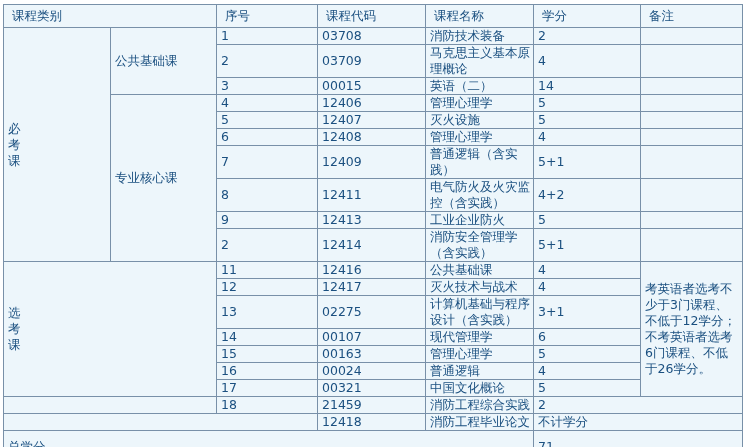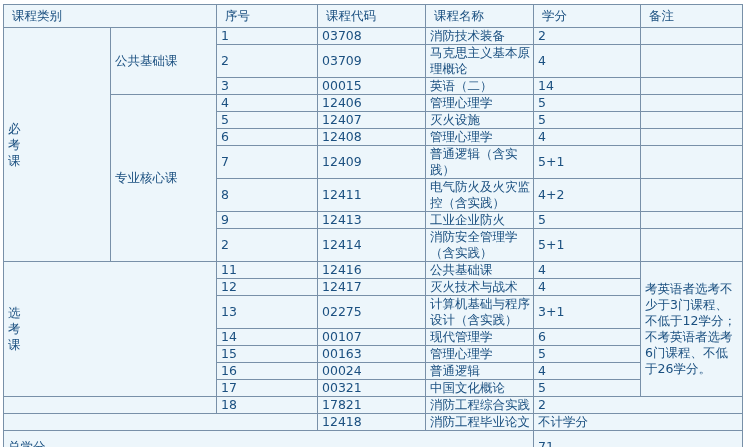--- a/index.html
+++ b/index.html
@@ -189,21 +189,21 @@
   <tr class="r1">
     <td>17</td>
     <td>00321</td>
     <td>中国文化概论</td>
     <td>5</td>
   </tr>
 
   <tr class="r1">
     <td colspan="2"></td>
     <td>18</td>
-    <td>17821</td>
+    <td>21459</td>
     <td>消防工程综合实践</td>
     <td colspan="2">2</td>
   </tr>
   <tr class="r1">
     <td colspan="3"></td>
     <td>12418</td>
     <td>消防工程毕业论文</td>
     <td colspan="2">不计学分</td>
   </tr>
 

